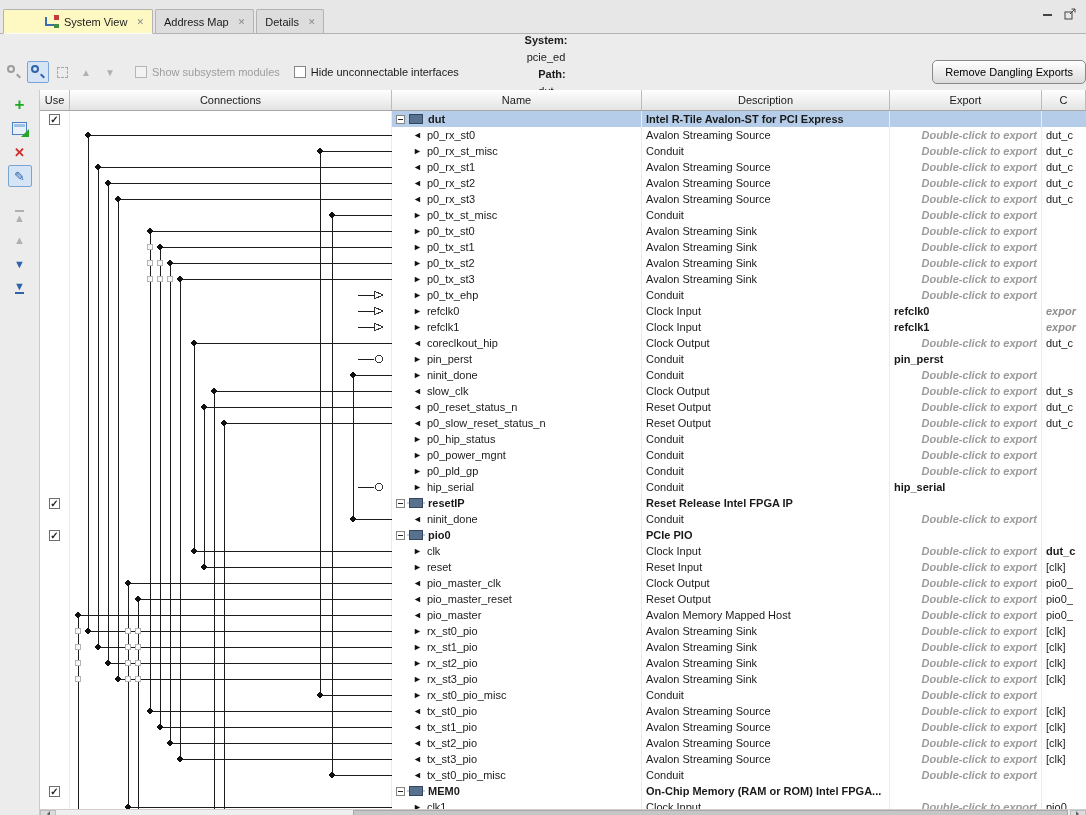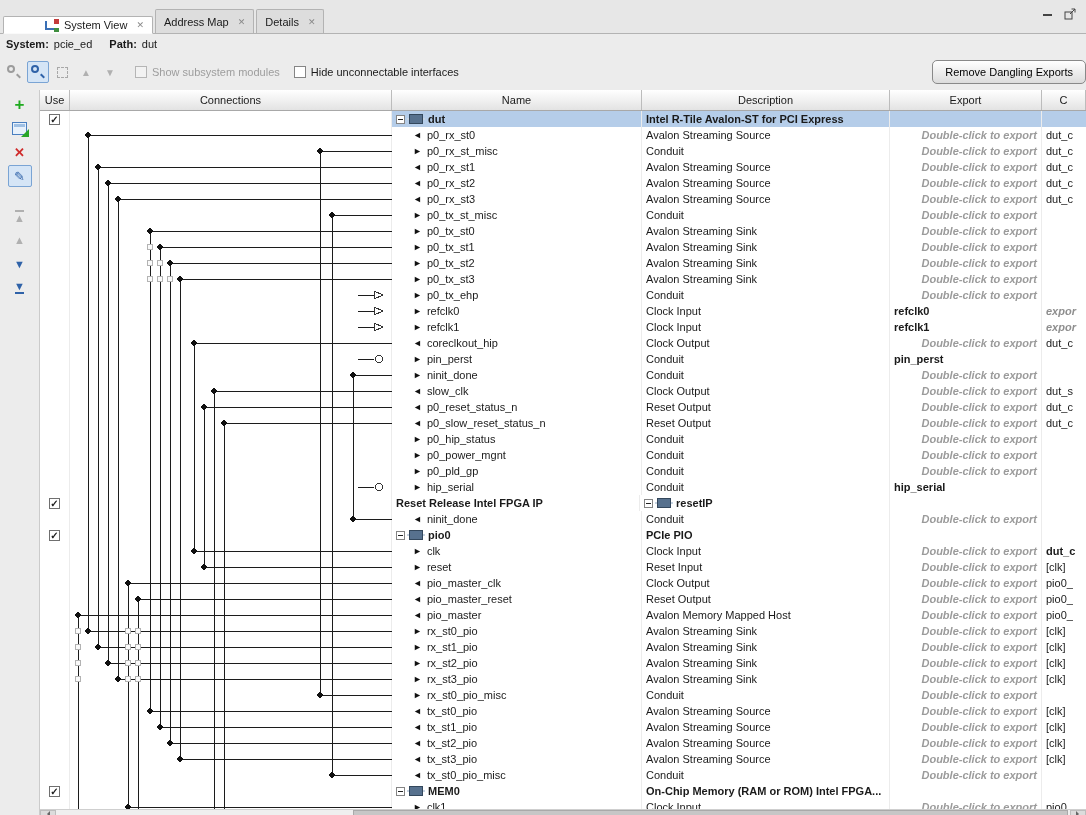--- a/index.html
+++ b/index.html
@@ -2,32 +2,32 @@
 <html><head>
 <meta charset="utf-8">
 <style>
   * { margin:0; padding:0; box-sizing:border-box; }
   html,body { width:1086px; height:815px; overflow:hidden; }
   body { font-family:"Liberation Sans", sans-serif; font-size:11px; color:#1a1a1a; background:#ececec; }
 
   
   .tabstrip { height:34px; background:#e7e7e7; border-bottom:1px solid #b3b3b3; display:flex; align-items:flex-end; padding-left:3px; }
   .tab { display:flex; align-items:center; gap:5px; height:24px; padding:0 8px; border:1px solid #b3b3b3; border-bottom:none; background:#dddddd; margin-right:2px; border-radius:2px 2px 0 0; }
-  .tab.active { background:#ffffff; height:18px; margin-bottom:-1px; border-bottom:1px solid #fafafa;padding-left:41px; }
+  .tab.active { background:#fef9c3; height:25px; margin-bottom:-1px; border-bottom:1px solid #fafafa;padding-left:41px; }
   .tlabel { white-space:nowrap; }
   .tclose { color:#8a8a8a; font-size:9px; margin-left:4px; cursor:default; }
   .tabicon { position:relative; width:14px; height:13px; display:inline-block; }
   .tabicon i { position:absolute; left:0; top:2px; width:9px; height:9px; border-left:2px solid #3a6fb5; border-bottom:2px solid #3a6fb5; }
   .tabicon b { position:absolute; right:0; top:0; width:5px; height:5px; background:#c43b3b; }
   .tabicon u { position:absolute; right:0; bottom:0; width:5px; height:4px; background:#3f8f3f; }
   .winctl { margin-left:auto; align-self:flex-start; display:flex; align-items:center; gap:12px; padding:8px 10px 0 0; }
   .minbtn { display:inline-block; width:9px; height:2px; background:#444; }
 
   
-  .sysbar { height:20px; display:flex; align-items:center; gap:5px; padding-left:6px; background:#ececec; }
+  .sysbar { height:20px; display:flex; align-items:center; gap:5px; padding-left:6px; background:#ececec;flex-direction:column; }
   .lab { font-weight:bold; }
   .pl { margin-left:12px; }
 
   
   .toolbar { height:36px; display:flex; align-items:center; gap:2px; padding-left:3px; background:#ececec; }
   .tbtn { width:22px; height:22px; display:flex; align-items:center; justify-content:center; border:1px solid transparent; }
   .tbtn.act { border:1px solid #7aa4d4; background:#d5e5f6; border-radius:2px; }
   .mag { position:relative; width:14px; height:14px; }
   .mag i { position:absolute; left:0; top:0; width:8px; height:8px; border:2px solid #9c9c9c; border-radius:50%; }
   .mag b { position:absolute; left:9px; top:10px; width:5px; height:2px; background:#9c9c9c; transform:rotate(45deg); }
@@ -483,26 +483,26 @@
           <div class="cell c-exp expv">hip_serial</div>
           <div class="cell c-clk"></div>
         </div>
         <div class="row mod">
           <div class="cell c-use">
             <span class="cbx">
               <i>✓</i>
             </span>
           </div>
           <div class="cell c-conn"></div>
-          <div class="cell c-desc">Reset Release Intel FPGA IP</div>
           <div class="cell c-name">
             <span class="expand"></span>
             <span class="modicon"></span>
             <span>resetIP</span>
           </div>
+          <div class="cell c-desc">Reset Release Intel FPGA IP</div>
           <div class="cell c-exp"></div>
           <div class="cell c-clk"></div>
         </div>
         <div class="row">
           <div class="cell c-use"></div>
           <div class="cell c-conn"></div>
           <div class="cell c-name">
             <span class="aricon">◄</span>
             <span>ninit_done</span>
           </div>

